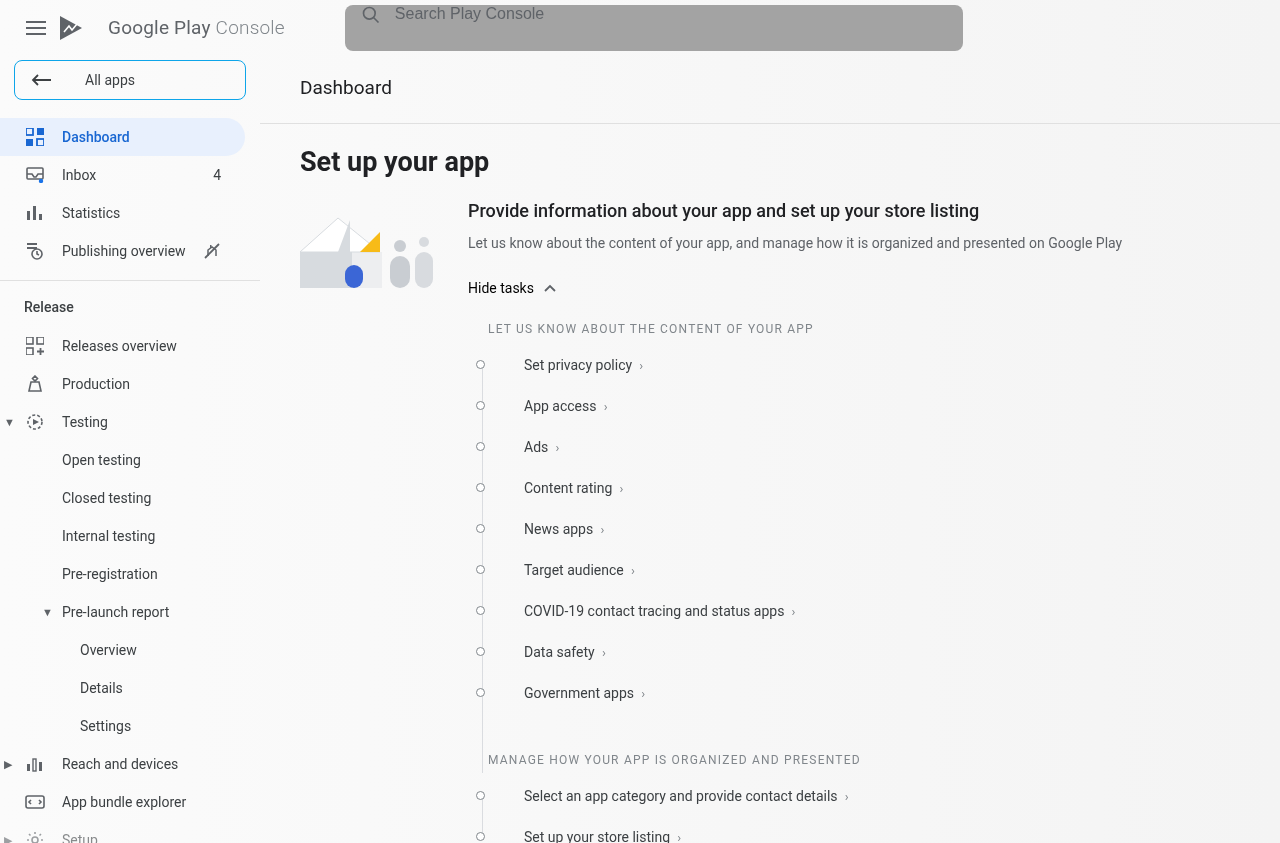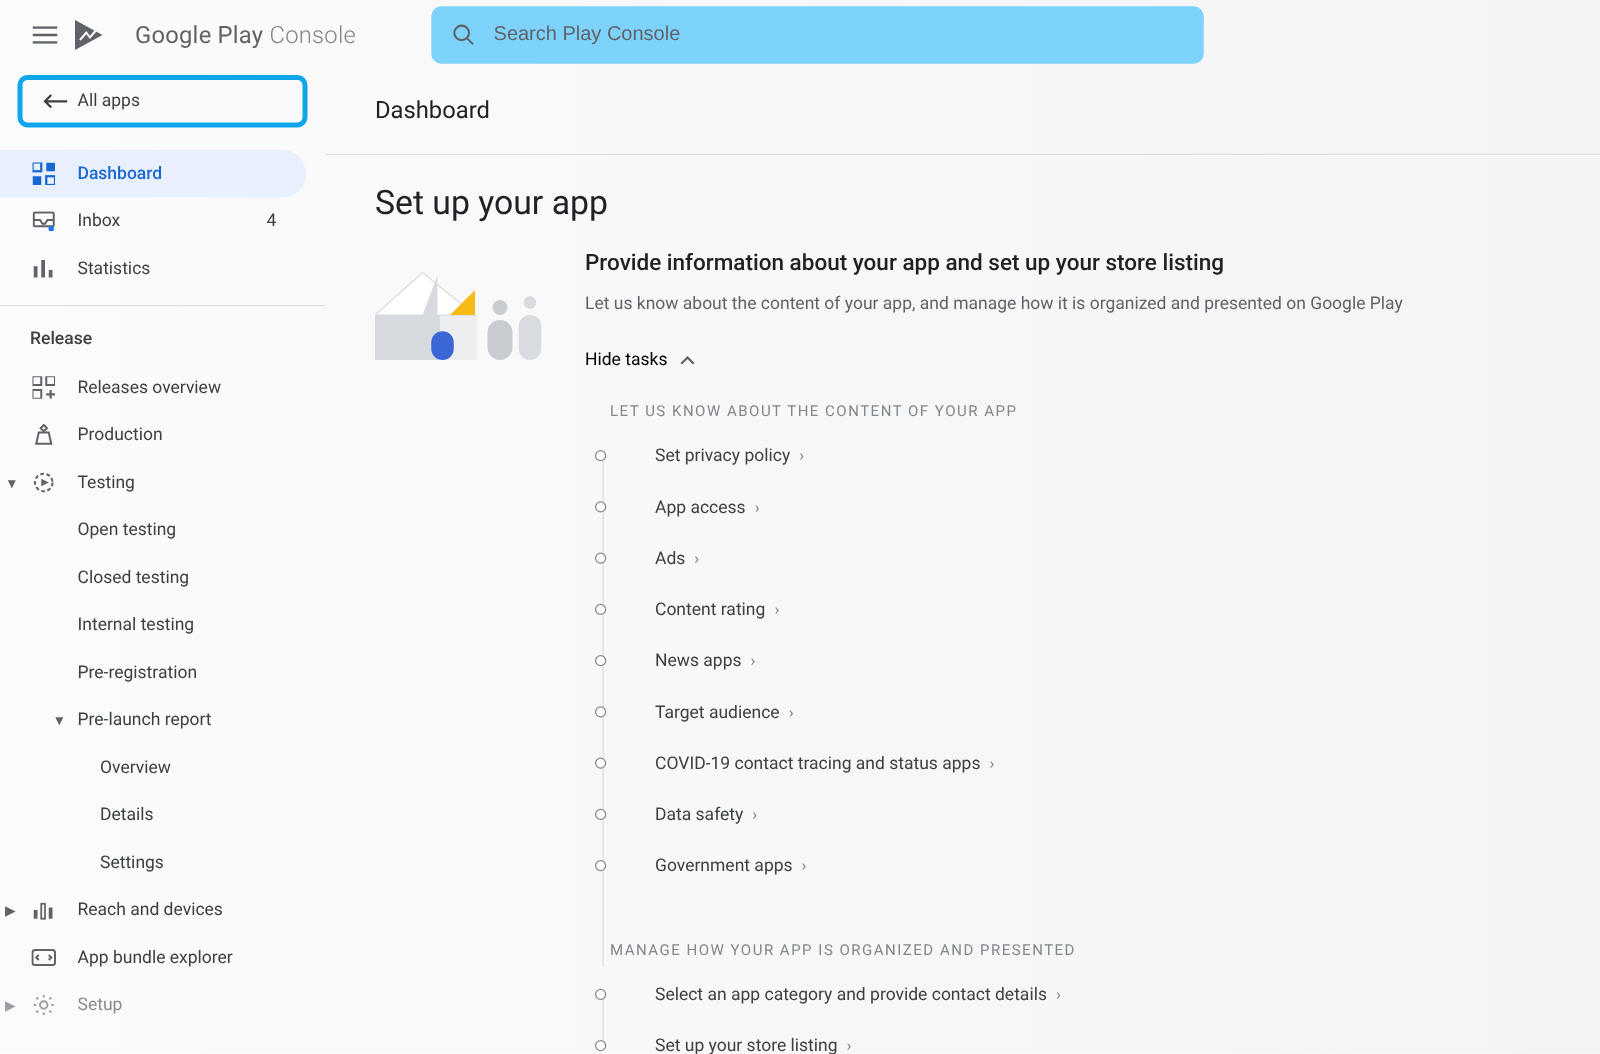--- a/index.html
+++ b/index.html
@@ -26,48 +26,48 @@
   .logo-wrap {
     display: flex; gap: 26px; margin-left: 4px;
   }
   .play-triangle {
     width: 22px; height: 24px; position: relative;
   }
   .brand-text { color:#5f6368; font-size:19px; letter-spacing:0.2px;}
   .brand-text .light { font-weight: 300; color:#80868b;}
   .search-wrap {
     margin-left: 60px;
-    background: #7dd3fc;
+    background: #a3a3a3;
     height: 46px;
     width: 618px;
     border-radius: 8px;
-    display: flex; align-items: center;
+    display: flex; align-items: flex-start;
     padding: 0 8px 0 16px;
   }
   .search-icon { color:#5f6368; }
   .search-input {
     border: none; background: transparent; outline: none;
     font-size: 16px; margin-left: 14px; width: 100%;
     color:#3c4043;
   }
   .search-input::placeholder { color:#5f6368; }
 
   .layout { display: flex; height: calc(843px - 56px); }
   .sidebar {
     width: 260px; flex: 0 0 260px;
     padding-top: 4px;
     overflow: visible;
   }
   .all-apps {
     margin: 0 14px 18px 14px;
-    border: 4px solid #0ea5e9;
+    border: 1px solid #0ea5e9;
     border-radius: 8px;
     height: 40px;
     display: flex; align-items: center;
-    padding: 17px 16px; gap: 8px;
+    padding: 17px 16px; gap: 34px;
     color:#3c4043; font-size: 14px;
     cursor: pointer;
   }
   .nav-item {
     display: flex; align-items: center;
     height: 38px;
     padding: 0 24px 0 24px;
     font-size: 14px;
     color:#3c4043;
     gap: 16px;
@@ -104,21 +104,21 @@
     padding: 0 0 0 40px;
     overflow: auto;
   }
   .page-header {
     font-size: 19px; color:#202124; padding: 20px 0 24px 0;
   }
   .divider {
     height:1px; background:#e0e0e0; margin-right:0px; margin-left:-40px;
   }
   .h1 {
-    font-size: 27px; color:#202124; font-weight: 400; padding: 22px 0 22px 0;
+    font-size: 27px; color:#202124; font-weight: 700; padding: 22px 0 22px 0;
   }
   .setup-row { display:flex; gap:28px; }
   .illus {
     width: 140px; height: 90px; flex:0 0 140px; position:relative; margin-top:10px;
   }
   .content { flex:1; max-width: 720px;}
   .h2 { font-size: 18px; color:#202124; font-weight: 500; margin-bottom: 12px;}
   .desc { font-size: 14px; color:#5f6368; line-height: 1.5;}
   .hide-tasks {
     margin-top: 26px; font-size: 14px; color:#000000;
@@ -218,20 +218,37 @@
       <span class="icon">
         <svg width="18" height="16" viewBox="0 0 18 16">
             <rect x="1" y="6" width="3" height="9" fill="#5f6368"></rect>
             <rect x="7" y="1" width="3" height="14" fill="#5f6368"></rect>
             <rect x="13" y="9" width="3" height="6" fill="#5f6368"></rect>
           </svg>
       </span>
       <span>Statistics</span>
     </div>
 
+    <div class="nav-item">
+      <span class="icon">
+        <svg width="20" height="18" viewBox="0 0 20 18">
+            <path d="M2 2h10M2 6h10" stroke="#5f6368" stroke-width="1.8"></path>
+            <circle cx="12" cy="12" r="5" stroke="#5f6368" stroke-width="1.6" fill="none"></circle>
+            <path d="M12 9v3l2 1" stroke="#5f6368" stroke-width="1.6" fill="none"></path>
+          </svg>
+      </span>
+      <span>Publishing overview</span>
+      <span class="trailing">
+        <svg width="18" height="18" viewBox="0 0 18 18">
+        <path d="M5 14V8l4-3 4 3v6" stroke="#5f6368" stroke-width="1.5" fill="none"></path>
+        <rect x="7" y="3" width="1.5" height="3" fill="#5f6368"></rect>
+        <line x1="2" y1="16" x2="16" y2="2" stroke="#5f6368" stroke-width="1.8"></line>
+        </svg>
+      </span>
+    </div>
 
     <div style="height:1px;background:#e0e0e0;margin:10px 0 0 0;"></div>
 
     <div class="section-label">Release</div>
 
     <div class="nav-item">
       <span class="icon">
         <svg width="18" height="18" viewBox="0 0 18 18">
             <rect x="0" y="0" width="7" height="7" stroke="#5f6368" stroke-width="1.6" fill="none"></rect>
             <rect x="11" y="0" width="7" height="7" stroke="#5f6368" stroke-width="1.6" fill="none"></rect>

